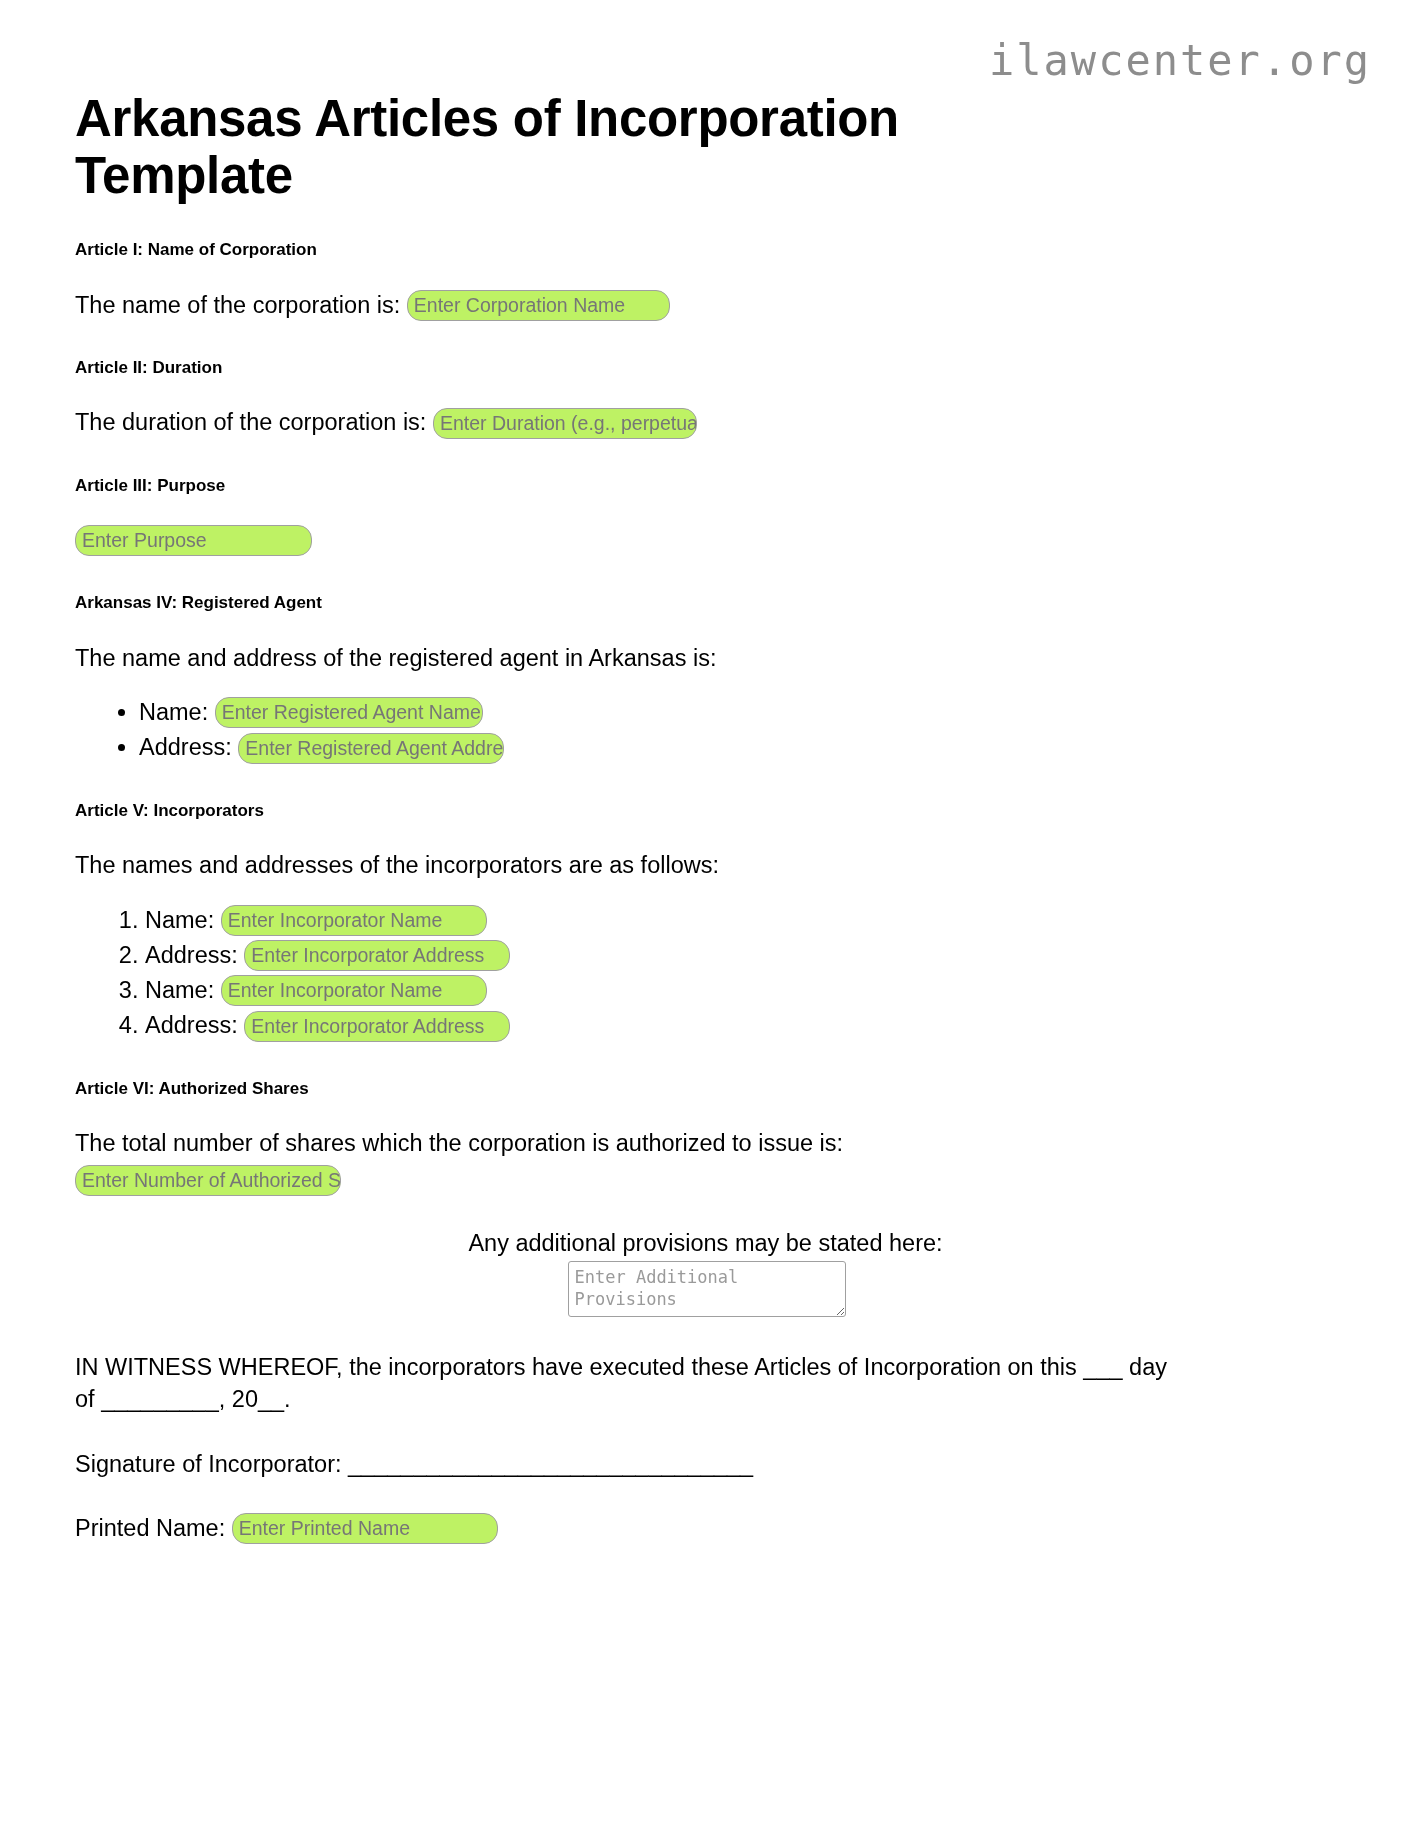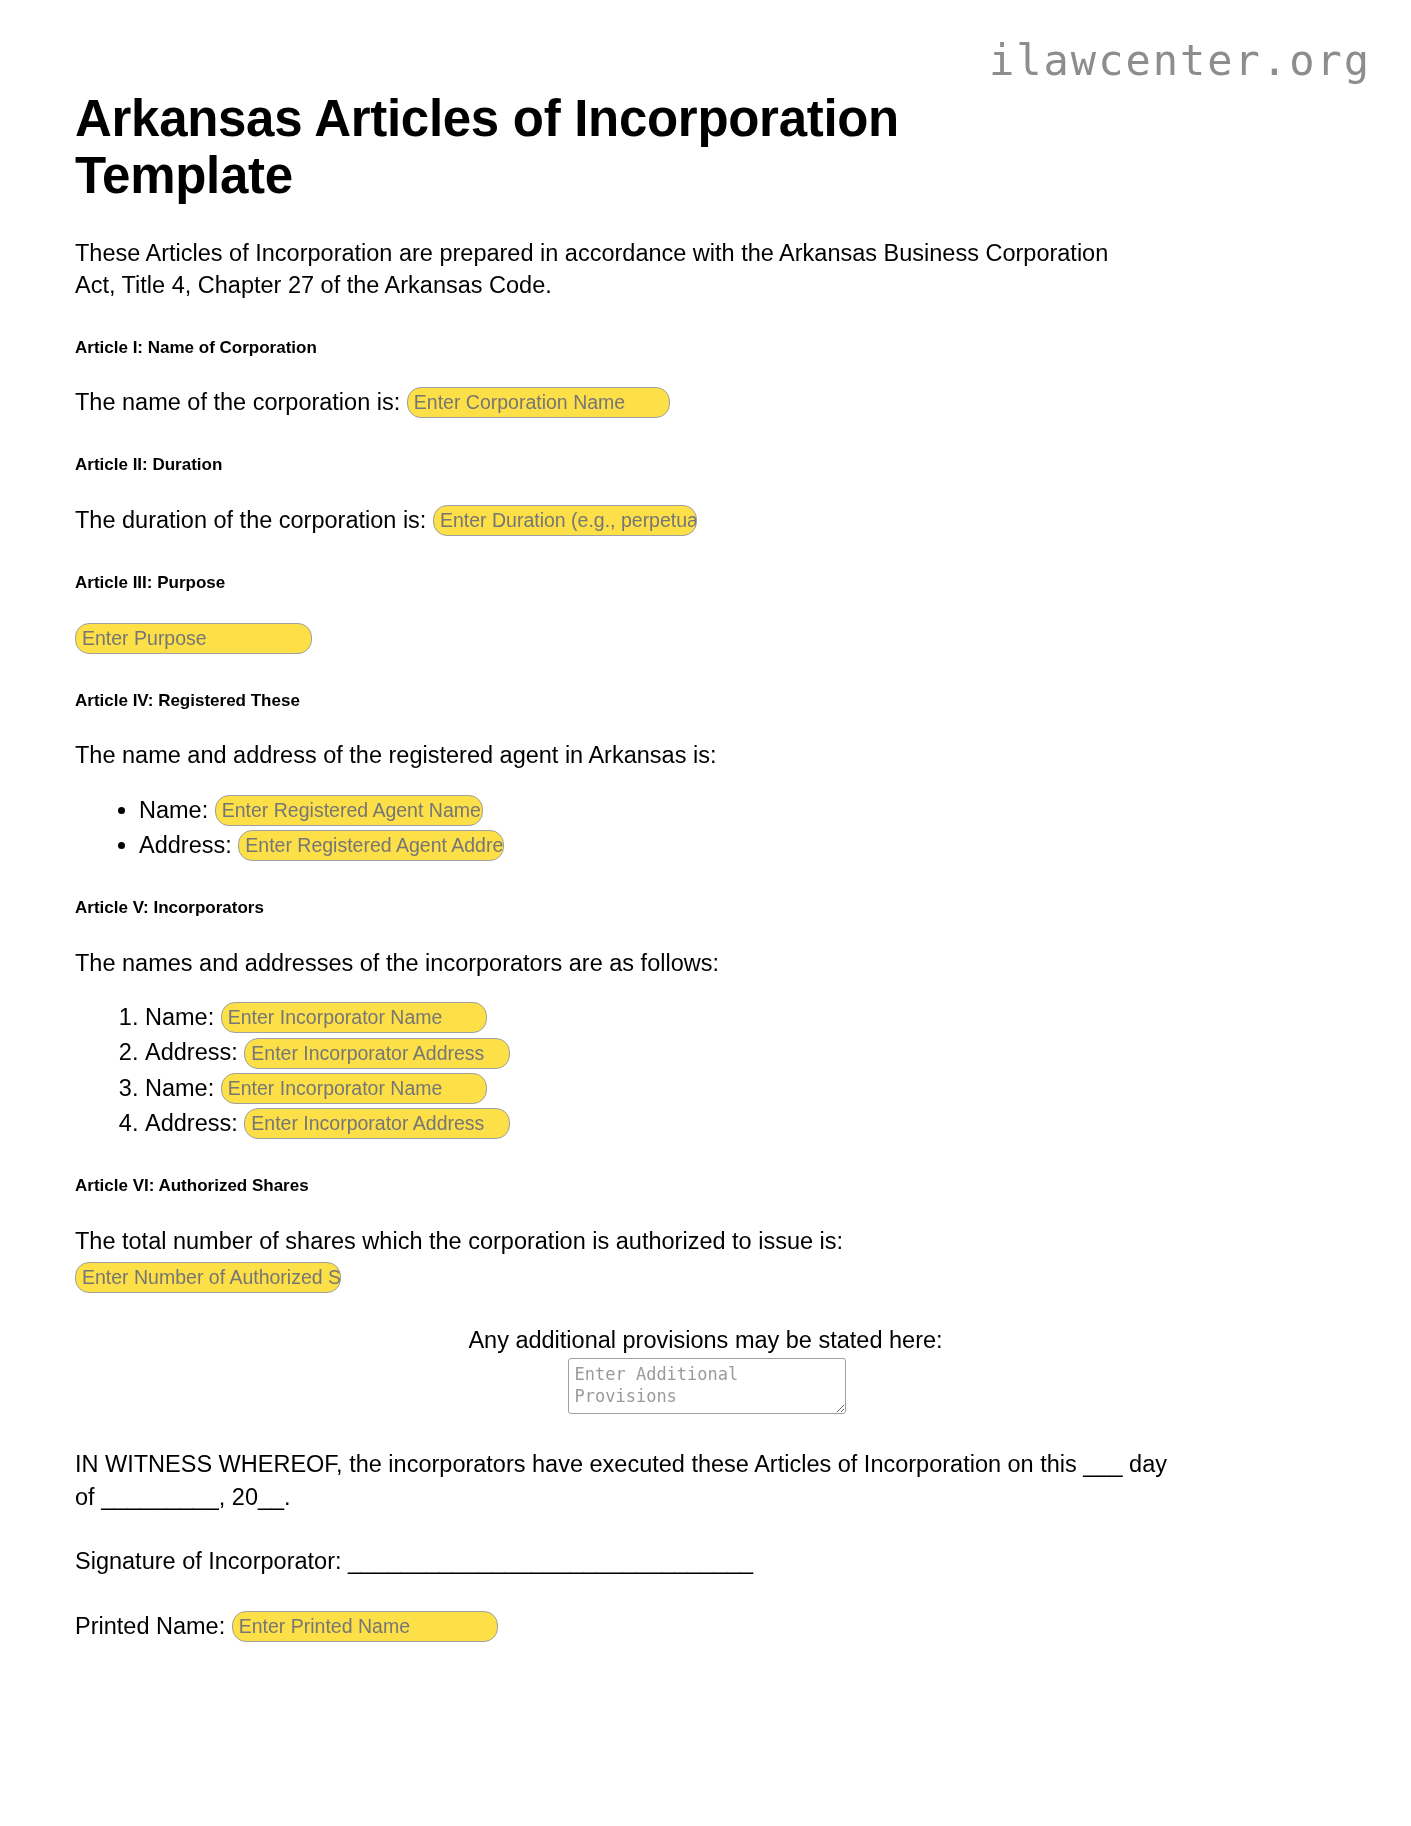--- a/index.html
+++ b/index.html
@@ -56,21 +56,21 @@
     margin: 28px 0 0 0;
     font-size: 23.5px;
     line-height: 1.38;
   }
   .field {
     display: inline-block;
     vertical-align: middle;
     box-sizing: border-box;
     border: 1px solid #a0a0a0;
     border-radius: 14px;
-    background: #fde047;
+    background: #bef264;
     font-family: "Liberation Sans", sans-serif;
     font-size: 19.5px;
     color: #767676;
     padding: 4px 6px 9px 6px;
     height: 31px;
     line-height: 21px;
     overflow: hidden;
     white-space: nowrap;
     position: relative;
     top: -1px;
@@ -168,40 +168,39 @@
 </style>
 </head>
 <body>
 
 <div class="page">
 
   <div class="watermark">ilawcenter.org</div>
 
   <h1 class="doc-title">Arkansas Articles of Incorporation Template</h1>
 
-  <p class="intro">These Articles of Incorporation are prepared in accordance with the Arkansas Business Corporation Act, Title 4, Chapter 27 of the Arkansas Code.</p>
 
   <h3 class="article-heading">Article I: Name of Corporation</h3>
   <p class="body-line">
     <span>The name of the corporation is:</span>
     <span class="field w-corp"><span class="ph">Enter Corporation Name</span></span>
   </p>
 
   <h3 class="article-heading">Article II: Duration</h3>
   <p class="body-line">
     <span>The duration of the corporation is:</span>
     <span class="field w-duration"><span class="ph">Enter Duration (e.g., perpetual)</span></span>
   </p>
 
   <h3 class="article-heading">Article III: Purpose</h3>
   <p class="body-line">
     <span class="field w-purpose"><span class="ph">Enter Purpose</span></span>
   </p>
 
-  <h3 class="article-heading">Article IV: Registered These</h3>
+  <h3 class="article-heading">Arkansas IV: Registered Agent</h3>
   <p class="body-line">The name and address of the registered agent in Arkansas is:</p>
   <ul class="agent-list">
     <li>
       <span>Name:</span>
       <span class="field w-agentname"><span class="ph">Enter Registered Agent Name</span></span>
     </li>
     <li>
       <span>Address:</span>
       <span class="field w-agentaddr"><span class="ph">Enter Registered Agent Address</span></span>
     </li>

